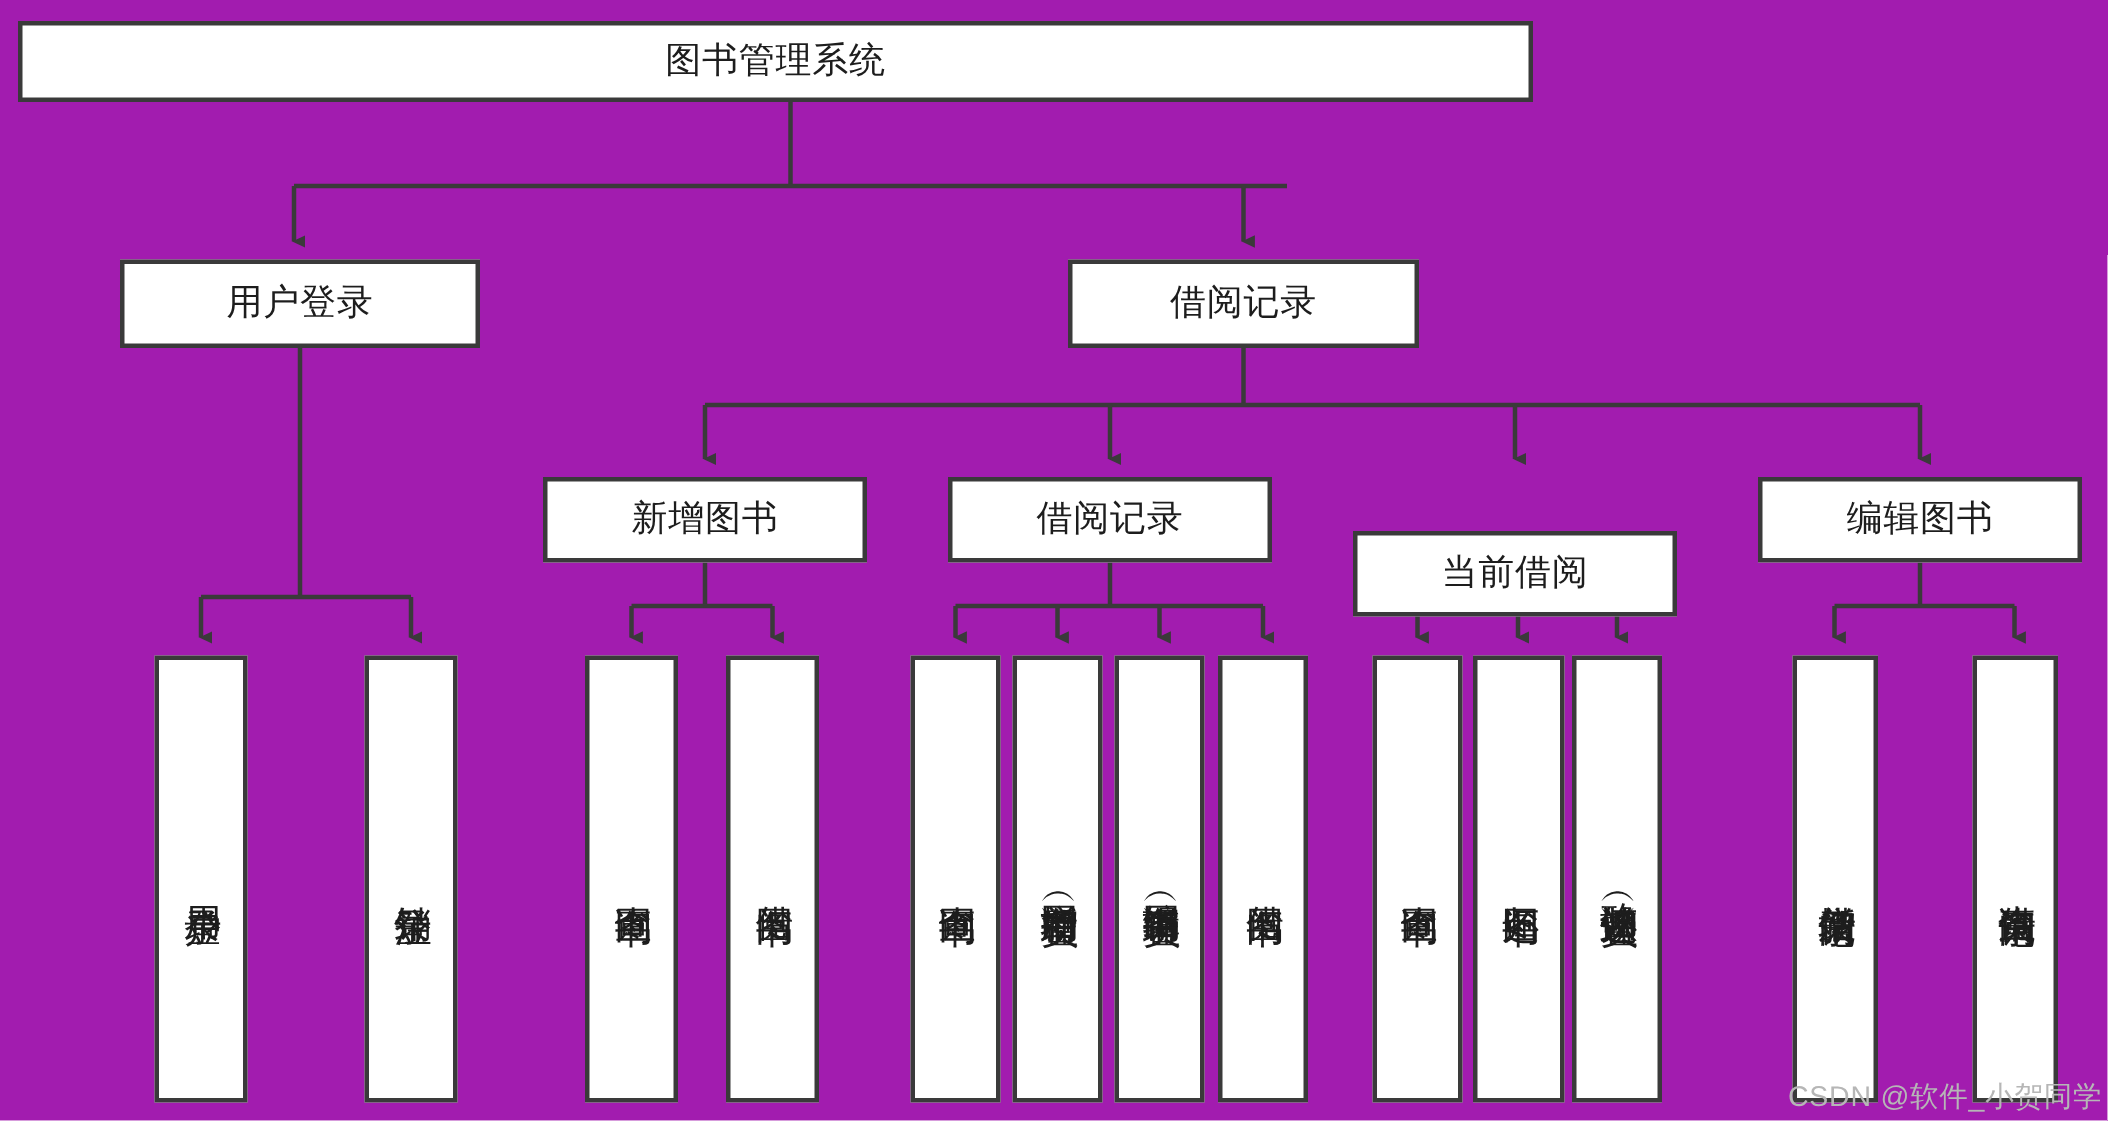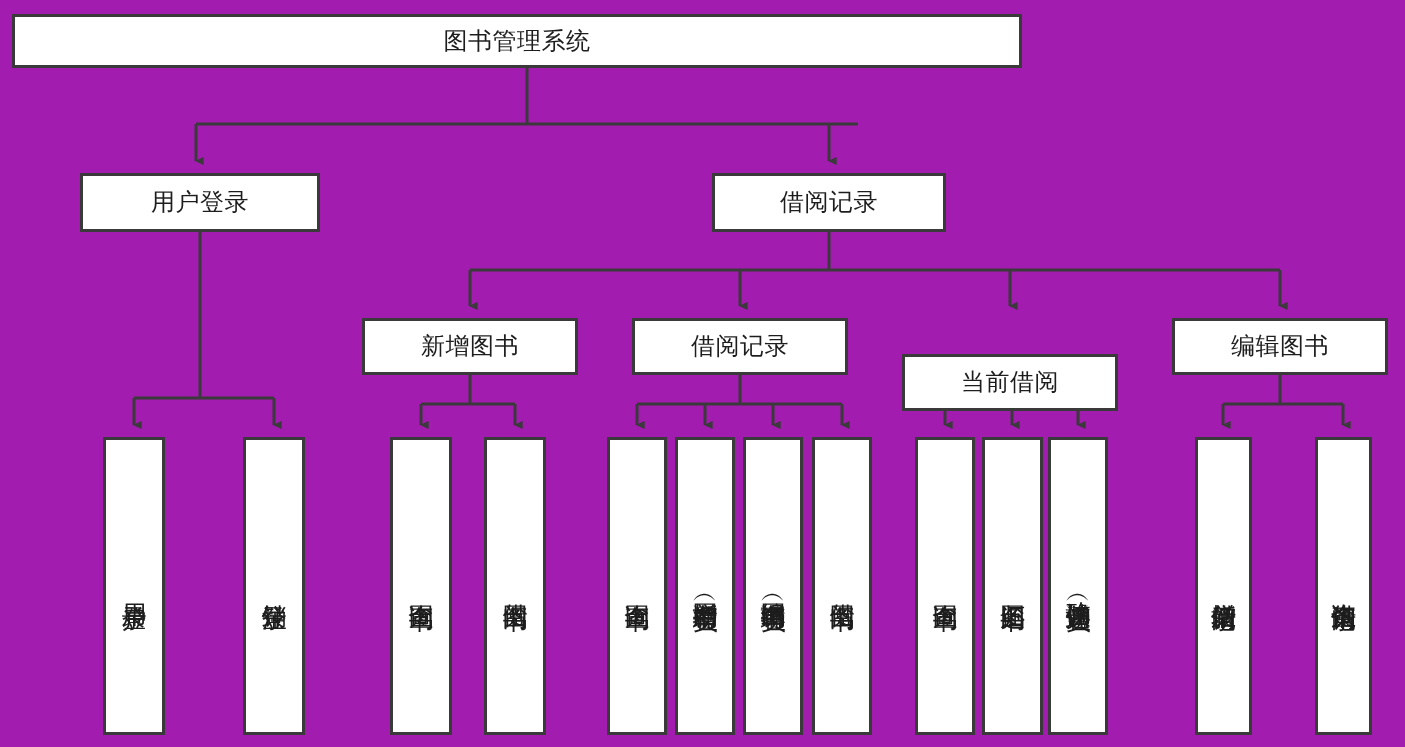--- a/index.html
+++ b/index.html
@@ -176,14 +176,15 @@
   <div class="node-box vertical" style="left: 1048px; top: 437px; width: 60px; height: 298px; border-color: rgb(58, 58, 58); background: rgb(255, 255, 255); color: rgb(29, 29, 29);">
     <span class="node-label">确认归还（管理员）</span>
   </div>
   <div class="node-box vertical" style="left: 1195px; top: 437px; width: 57px; height: 298px; border-color: rgb(58, 58, 58); background: rgb(255, 255, 255); color: rgb(29, 29, 29);">
     <span class="node-label">新增借阅记录</span>
   </div>
   <div class="node-box vertical" style="left: 1315px; top: 437px; width: 57px; height: 298px; border-color: rgb(58, 58, 58); background: rgb(255, 255, 255); color: rgb(29, 29, 29);">
     <span class="node-label">查询借阅记录</span>
   </div>
 
+  <div class="watermark" style="left: 1192px; top: 718px; color: rgb(182, 182, 182);">CSDN @软件_小贺同学</div>
 
 </div>
 
 </body></html>

